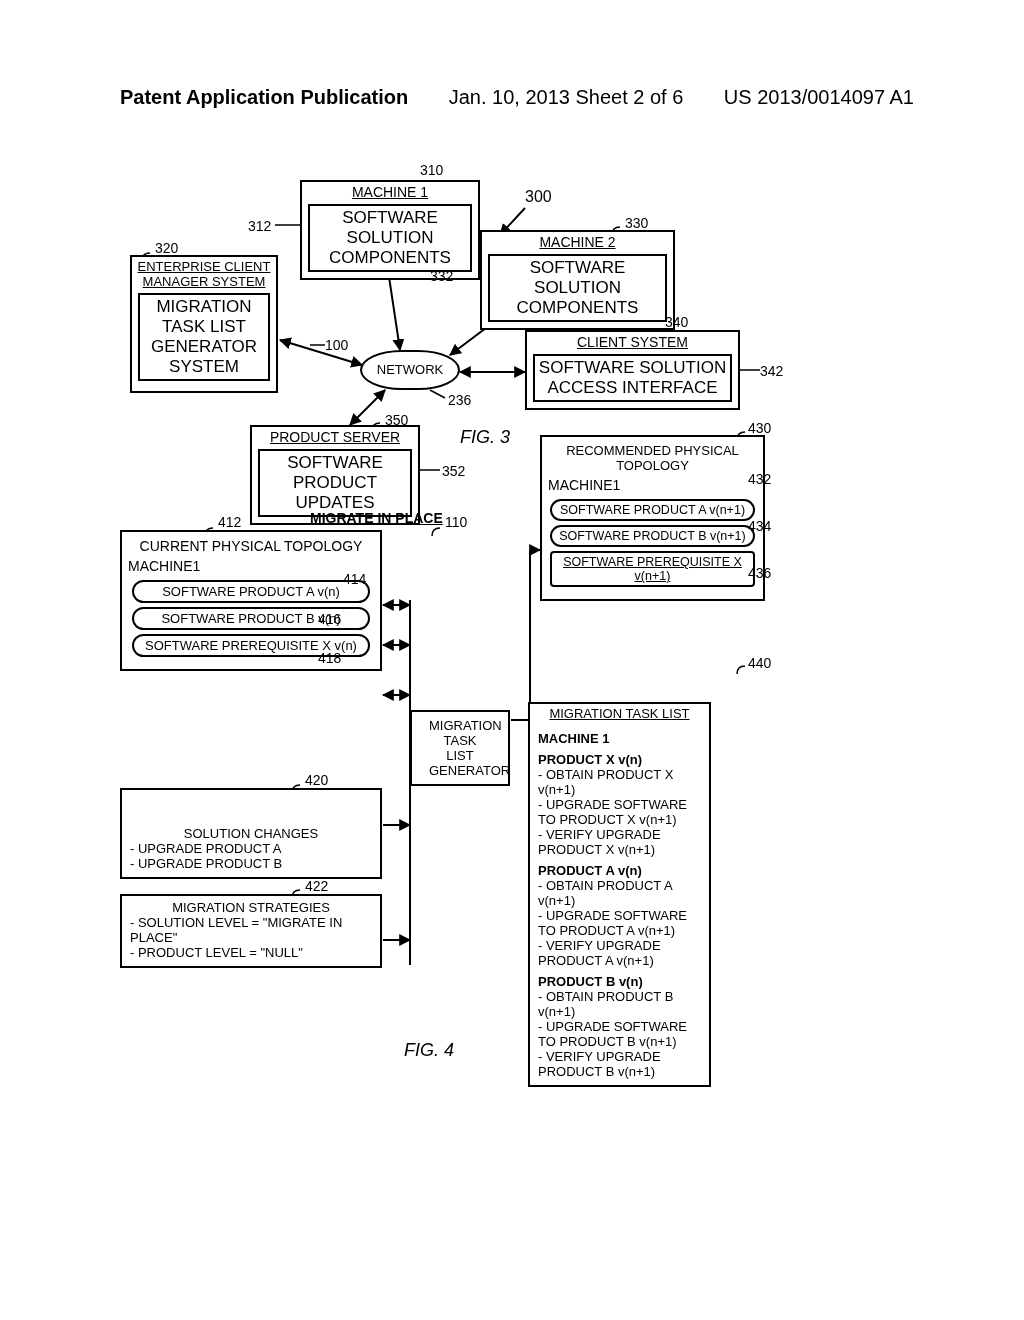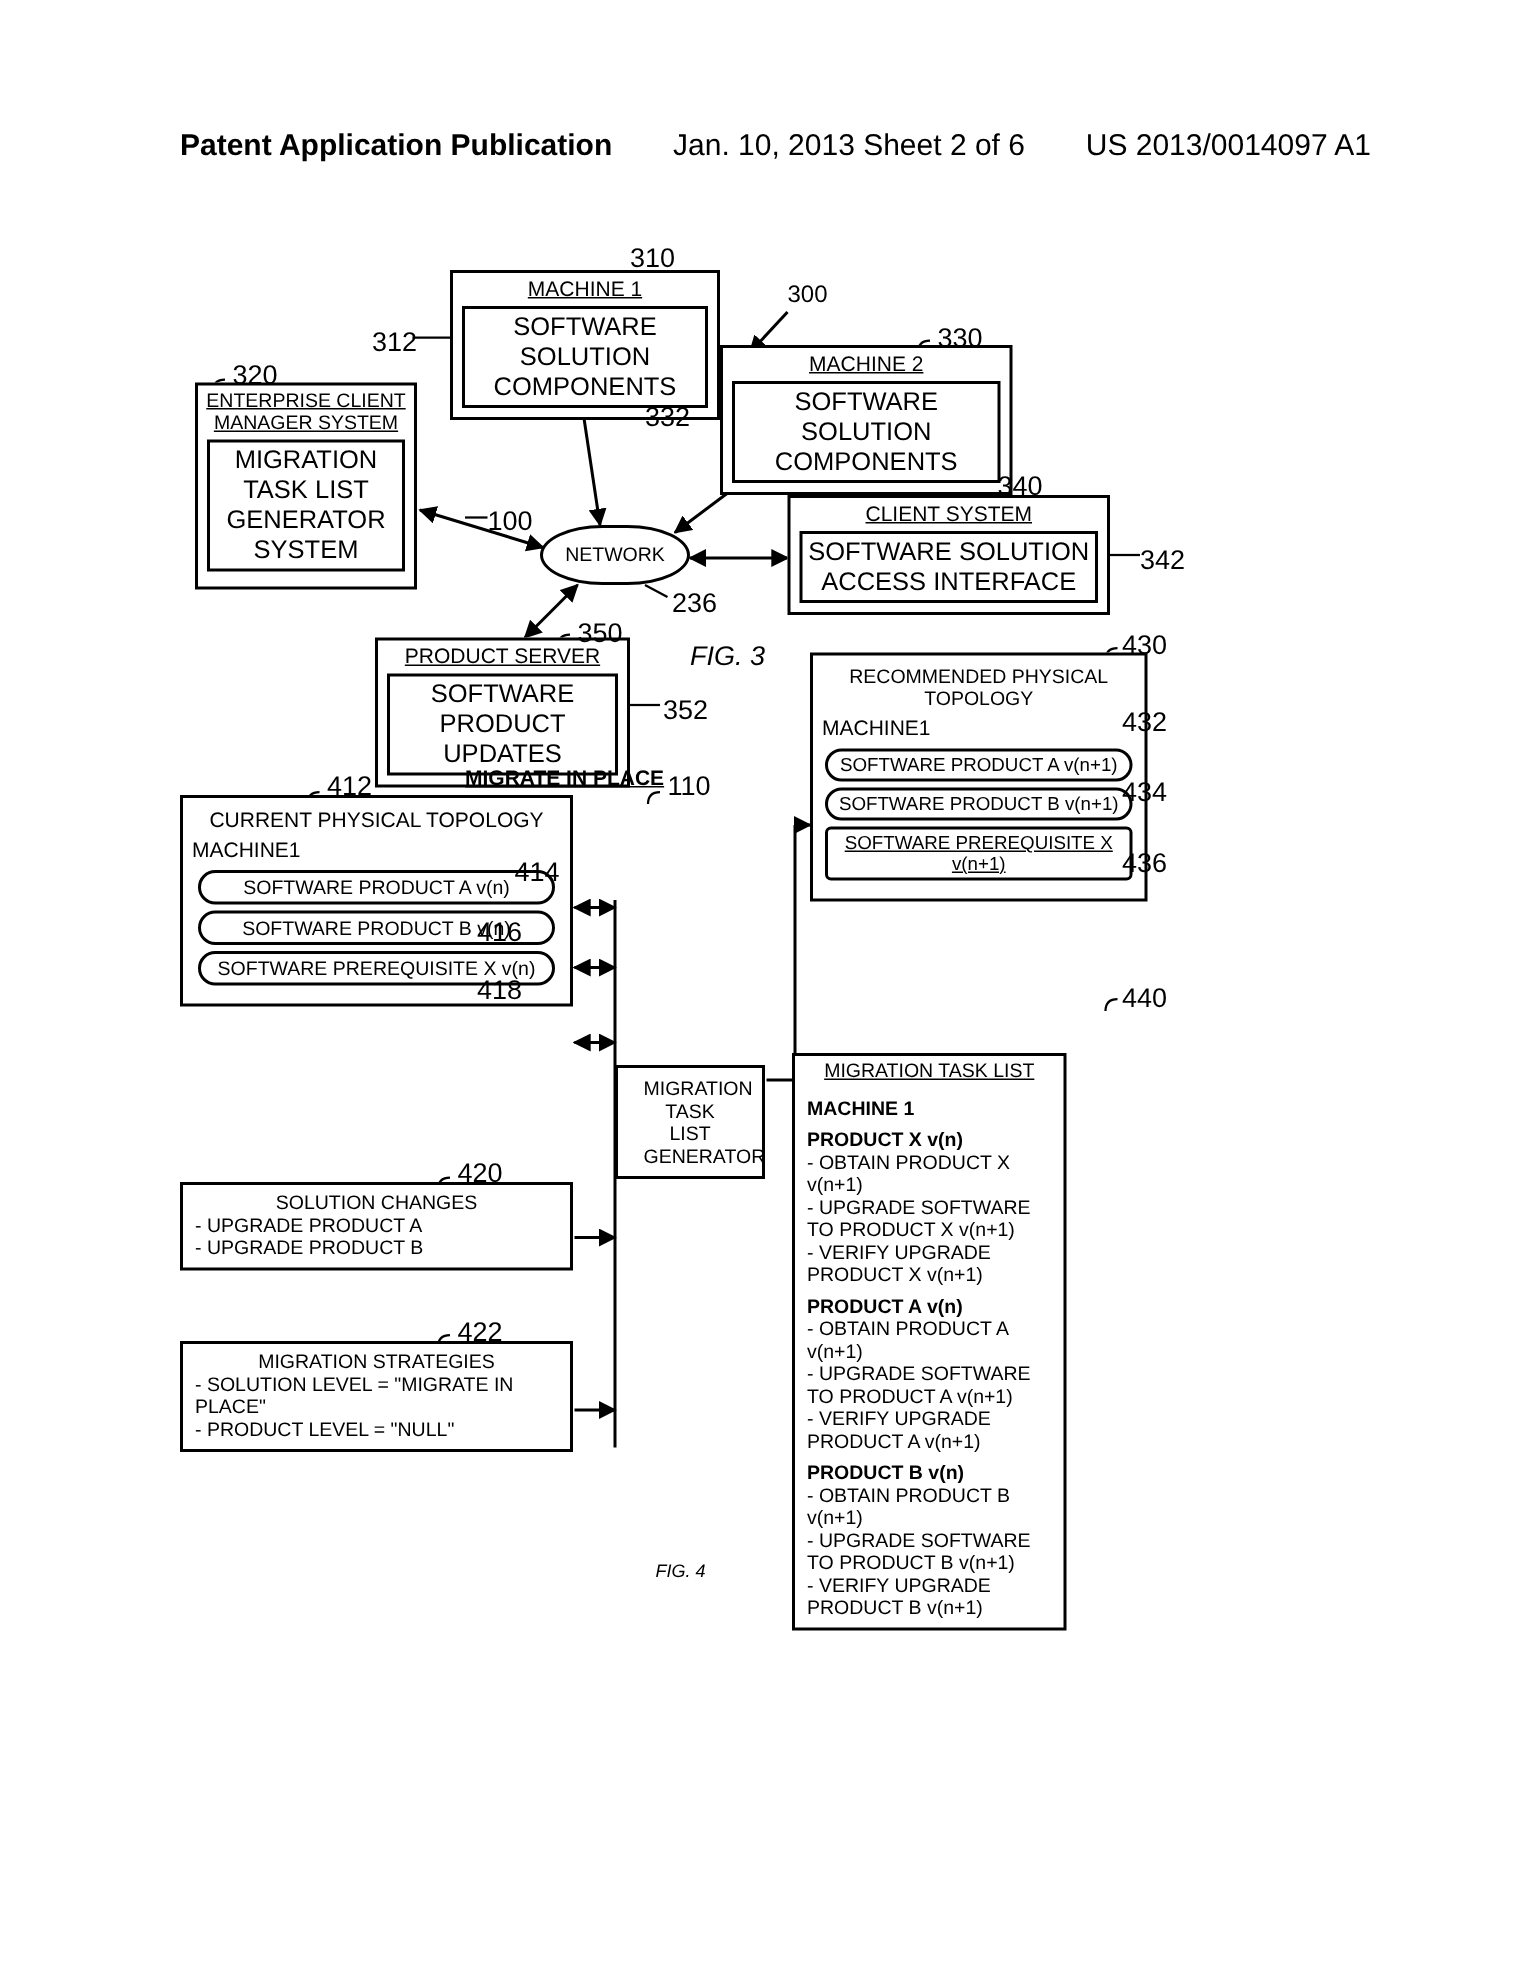--- a/index.html
+++ b/index.html
@@ -46,21 +46,21 @@
   }
   .title-u { text-decoration: underline; font-size: 14px; padding: 2px 4px; }
   .inner {
     border: 2px solid #000;
     margin: 2px 6px 6px;
     padding: 2px 2px;
     font-size: 17px;
   }
   .ref {
     position: absolute;
-    font-size: 18px;
+    font-size: 14px;
   }
 
   
   .m1 { left: 170px; top: 0; width: 180px; }
   
   .ent { left: 0px; top: 75px; width: 148px; padding-bottom: 4px; }
   .ent .label { font-size: 13px; padding: 2px 2px; }
   
   .m2 { left: 350px; top: 50px; width: 195px; }
   
@@ -110,21 +110,21 @@
   .cpt .mhead { text-align: left; padding: 0 6px 2px; font-size: 14px; }
   .cpt .pill {
     border: 2px solid #000;
     border-radius: 14px;
     margin: 4px 10px;
     padding: 2px 4px;
     font-size: 13px;
     position: relative;
   }
   .sc { left: 0; top: 278px; width: 262px; text-align: left; padding: 4px 8px 6px; }
-  .sc .t { text-align: center; }
+  .sc .t { text-align: center; margin-top: 32px; }
   .ms { left: 0; top: 384px; width: 262px; text-align: left; padding: 4px 8px 6px; }
   .ms .t { text-align: center; }
 
   .mtlg {
     left: 290px; top: 200px; width: 100px;
     padding: 6px 17px;
     font-size: 13px;
   }
 
   
@@ -158,23 +158,23 @@
     text-align: center;
     text-decoration: underline;
     padding: 2px 0 4px;
     font-size: 13px;
   }
   .mtl .b { padding: 0 8px; }
   .mtl .b strong { display: block; margin-top: 6px; }
 
   .fig4-label {
     position: absolute;
-    left: 317px; top: 530px;
+    left: 284px; top: 530px;
     font-style: italic;
-    font-size: 12px;
+    font-size: 18px;
   }
   .fig4-svg {
     position: absolute; inset: 0; width: 100%; height: 100%;
     overflow: visible;
   }
 </style>
 </head>
 <body>
 
 <div class="page">

